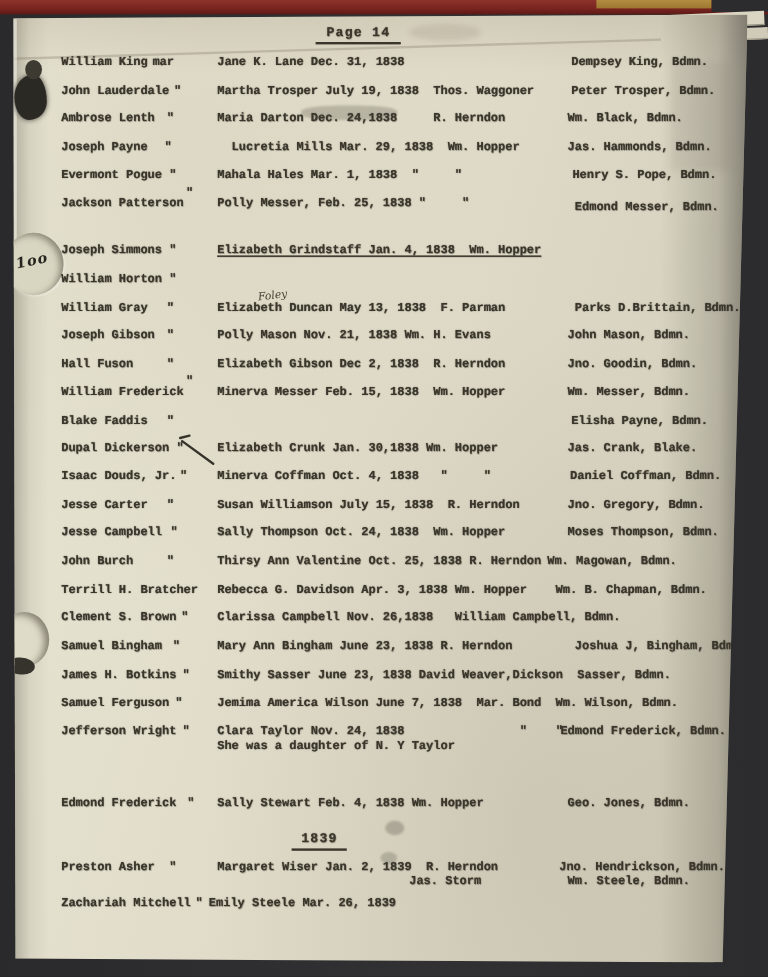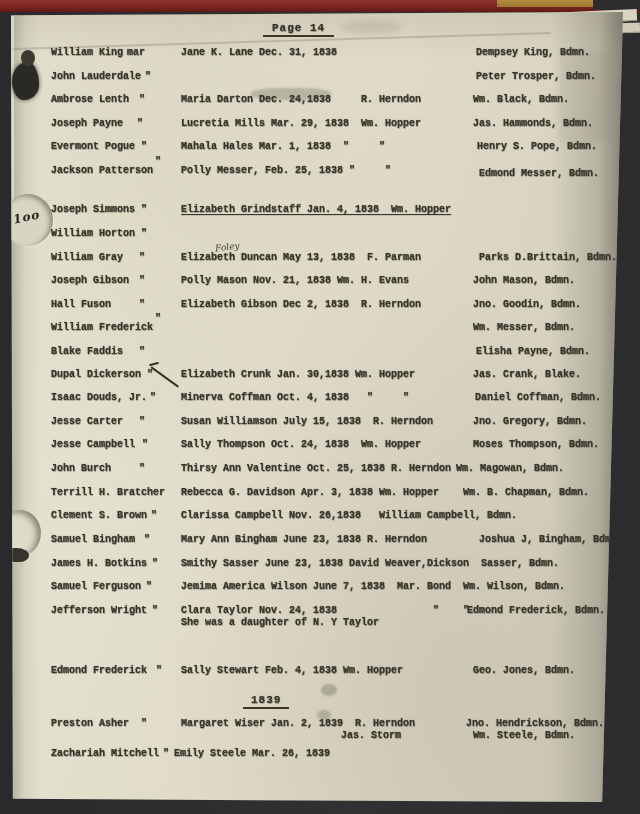--- a/index.html
+++ b/index.html
@@ -112,32 +112,33 @@
     <div id="rows">
         <div class="row" style="top: 35px;">
           <span class="t" style="left: 40px;">William King</span>
           <span class="t" style="left: 116px;">mar</span>
           <span class="t" style="left: 170px;">Jane K. Lane Dec. 31, 1838</span>
           <span class="t" style="left: 465px;">Dempsey King, Bdmn.</span>
         </div>
         <div class="row" style="top: 59px;">
           <span class="t" style="left: 40px;">John Lauderdale</span>
           <span class="t" style="left: 134px;">"</span>
+          <span class="t" style="left: 170px;">Martha Trosper July 19, 1838  Thos. Waggoner</span>
           <span class="t" style="left: 465px;">Peter Trosper, Bdmn.</span>
         </div>
         <div class="row" style="top: 82px;">
           <span class="t" style="left: 40px;">Ambrose Lenth</span>
           <span class="t" style="left: 128px;">"</span>
           <span class="t" style="left: 170px; text-align: right;">Maria Darton Dec. 24,1838     R. Herndon</span>
           <span class="t" style="left: 462px;">Wm. Black, Bdmn.</span>
         </div>
         <div class="row" style="top: 106px;">
           <span class="t" style="left: 40px;">Joseph Payne</span>
           <span class="t" style="left: 126px;">"</span>
-          <span class="t" style="left: 170px; text-align: right;">Lucretia Mills Mar. 29, 1838  Wm. Hopper</span>
+          <span class="t" style="left: 182px; text-align: right;">Lucretia Mills Mar. 29, 1838  Wm. Hopper</span>
           <span class="t" style="left: 462px;">Jas. Hammonds, Bdmn.</span>
         </div>
         <div class="row" style="top: 129px;">
           <span class="t" style="left: 40px;">Evermont Pogue</span>
           <span class="t" style="left: 130px;">"</span>
           <span class="t" style="left: 170px;">Mahala Hales Mar. 1, 1838  "     "</span>
           <span class="t" style="left: 466px;">Henry S. Pope, Bdmn.</span>
         </div>
         <div class="row" style="top: 153px;">
           <span class="t" style="left: 40px;">Jackson Patterson</span>
@@ -168,20 +169,21 @@
         </div>
         <div class="row" style="top: 287px;">
           <span class="t" style="left: 40px;">Hall Fuson</span>
           <span class="t" style="left: 128px;">"</span>
           <span class="t" style="left: 170px;">Elizabeth Gibson Dec 2, 1838  R. Herndon</span>
           <span class="t" style="left: 462px;">Jno. Goodin, Bdmn.</span>
         </div>
         <div class="row" style="top: 310px;">
           <span class="t" style="left: 40px;">William Frederick</span>
           <span class="t" style="left: 144px; top: -9px;">"</span>
+          <span class="t" style="left: 170px;">Minerva Messer Feb. 15, 1838  Wm. Hopper</span>
           <span class="t" style="left: 462px;">Wm. Messer, Bdmn.</span>
         </div>
         <div class="row" style="top: 334px;">
           <span class="t" style="left: 40px;">Blake Faddis</span>
           <span class="t" style="left: 128px;">"</span>
           <span class="t" style="left: 465px;">Elisha Payne, Bdmn.</span>
         </div>
         <div class="row" style="top: 357px;">
           <span class="t" style="left: 40px;">Dupal Dickerson</span>
           <span class="t" style="left: 136px;">"</span>

